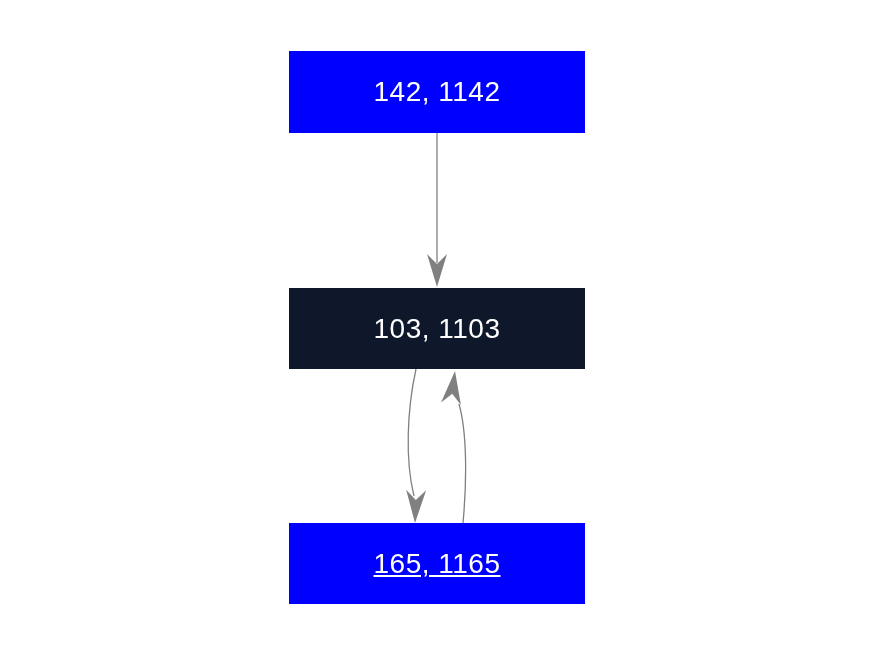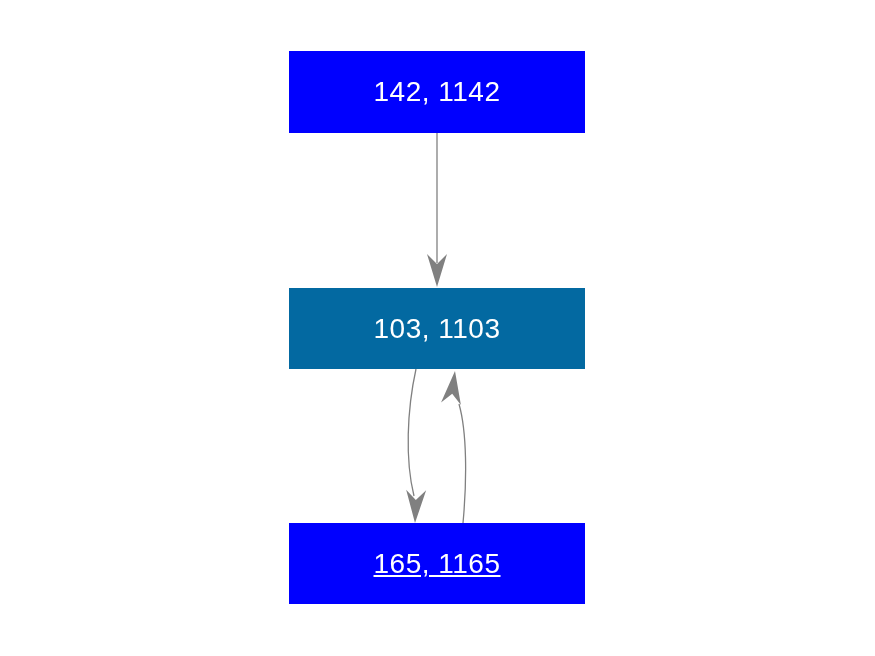--- a/index.html
+++ b/index.html
@@ -59,21 +59,21 @@
     <g>
       <path d="M 463 523 C 467 480 467 432 459 404" fill="none" stroke-width="1.3" stroke="#808080"></path>
       <polygon points="455,371 445,404 455,394 465,404" stroke="none" transform="rotate(7 455 371)" fill="#808080"></polygon>
     </g>
   </svg>
 
   <div class="node node-top" style="background-color: rgb(0, 0, 255); color: rgb(255, 255, 255);">
     <span class="node-label">142, 1142</span>
   </div>
 
-  <div class="node node-middle" style="background-color: #0369a1; color: rgb(255, 255, 255);">
+  <div class="node node-middle" style="background-color: #0f172a; color: rgb(255, 255, 255);">
     <span class="node-label">103, 1103</span>
   </div>
 
   <div class="node node-bottom" style="background-color: rgb(0, 0, 255); color: rgb(255, 255, 255);">
     <span class="node-label">165, 1165</span>
   </div>
 
 </div>
 
 </body></html>

